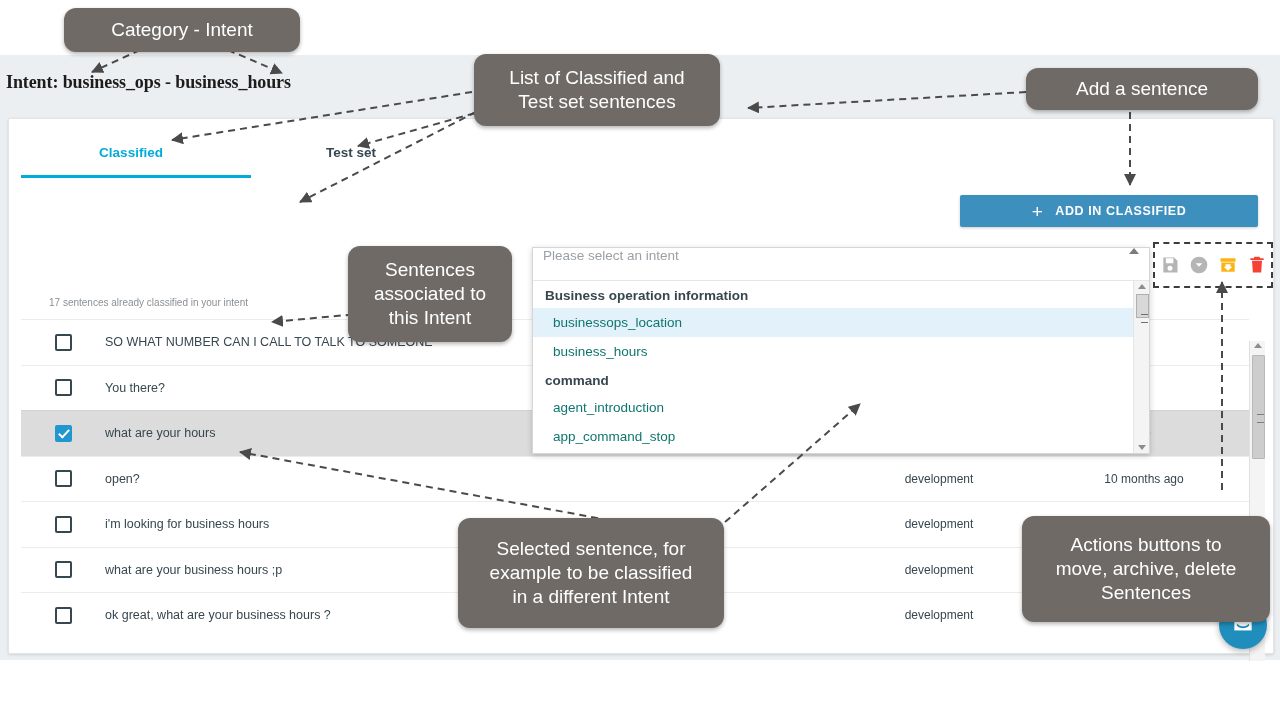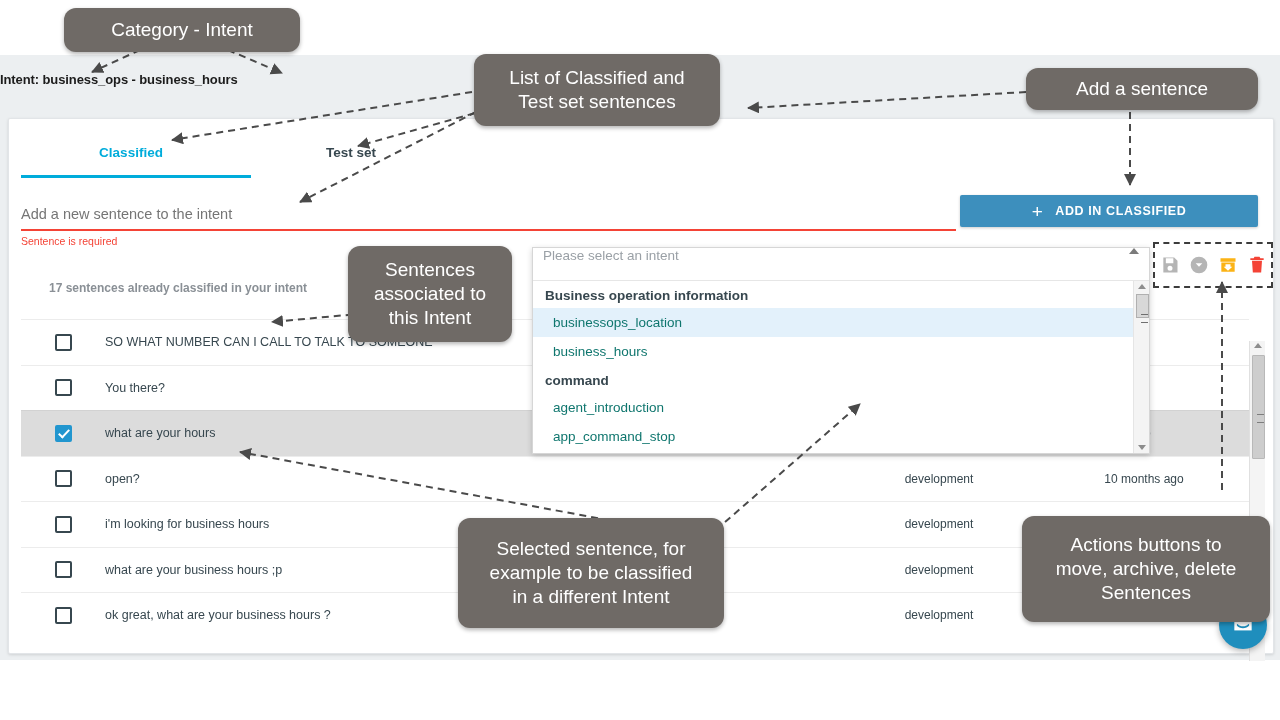--- a/index.html
+++ b/index.html
@@ -11,23 +11,24 @@
   }
   #root { position: relative; width: 1280px; height: 720px; }
 
   
   .app-bg {
     position: absolute; left: 0; top: 55px;
     width: 1280px; height: 605px;
     background: #eceff1;
   }
   .page-title {
-    position: absolute; left: 0; top: 72px;
-    font-size: 13px; font-weight: bold; color: #1c1c1c;
+    position: absolute; left: 6px; top: 72px;
+    font-size: 18px; font-weight: bold; color: #1c1c1c;
     letter-spacing: -0.1px;
+    font-family: Liberation Serif, serif;
   }
 
   
   .card {
     position: absolute; left: 8px; top: 118px;
     width: 1264px; height: 534px;
     background: #ffffff;
     border: 1px solid #e2e5e8;
     border-radius: 2px;
     box-shadow: 0 1px 3px rgba(0,0,0,0.12);
@@ -66,22 +67,22 @@
     font-size: 12.5px; font-weight: bold; letter-spacing: 0.6px;
     display: flex; align-items: center; justify-content: center; gap: 12px;
     cursor: pointer;
     box-shadow: 0 1px 3px rgba(0,0,0,0.2);
     font-family: "Liberation Sans", sans-serif;
   }
   .add-btn .plus { font-size: 19px; font-weight: 400; line-height: 1; }
 
   
   .count-label {
-    position: absolute; left: 40px; top: 162px;
-    font-size: 12px; font-weight: bold; color: #8a9096;
+    position: absolute; left: 40px; top: 178px;
+    font-size: 10px; font-weight: normal; color: #8a9096;
   }
 
   
   .list { position: absolute; left: 12px; top: 200px; width: 1228px; }
   .list-row {
     position: relative; display: flex; align-items: center;
     height: 44.5px; border-top: 1px solid #ececec;
     background: #ffffff;
   }
   .list-row.selected { background: #dcdcdc; border-top-color: #d2d2d2; }
@@ -214,25 +215,20 @@
   <div class="page-title">Intent: business_ops - business_hours</div>
 
   <div class="card">
 
     <div class="tabs">
       <div class="tab active">Classified</div>
       <div class="tab inactive">Test set</div>
     </div>
     <div class="tab-underline"></div>
 
-    <div class="new-sentence-wrap">
-      <input class="new-sentence-input" type="text" placeholder="Add a new sentence to the intent" style="">
-      <div class="new-sentence-underline"></div>
-      <div class="field-error">Sentence is required</div>
-    </div>
 
     <div class="add-btn">
       <span class="plus">+</span>
       <span>ADD IN CLASSIFIED</span>
     </div>
 
     <div class="count-label">17 sentences already classified in your intent</div>
 
     <div class="list">
 

